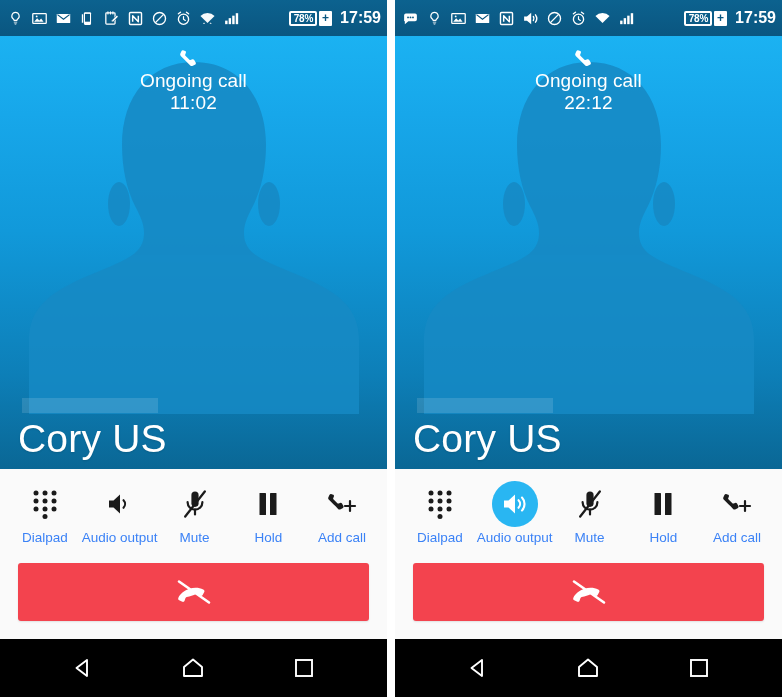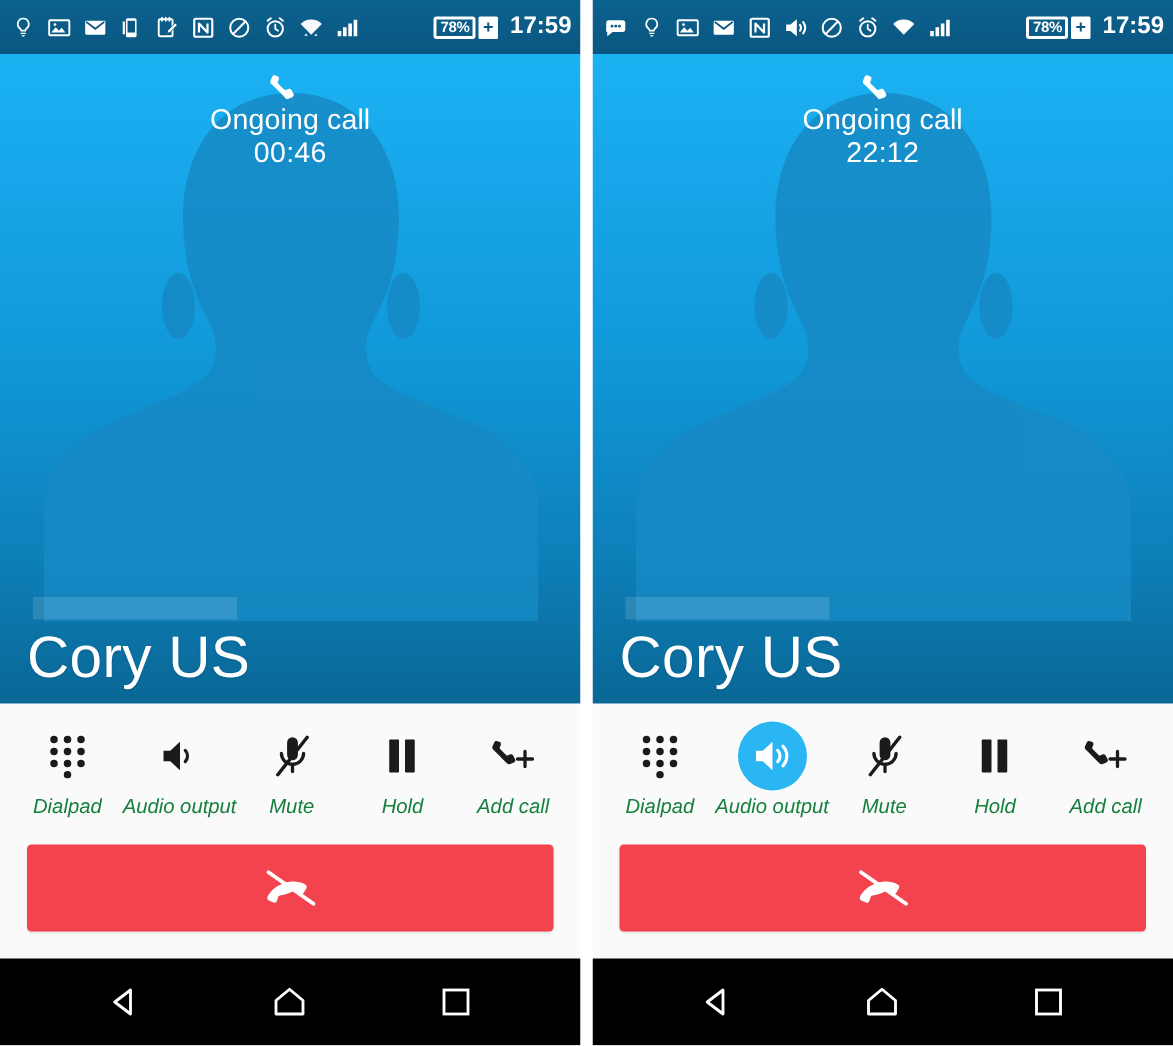--- a/index.html
+++ b/index.html
@@ -140,24 +140,23 @@
   .action-ico {
     width: 46px; height: 46px;
     display: flex; align-items: center; justify-content: center;
     border-radius: 50%;
     margin-bottom: 3px;
   }
   .action-ico svg { display: block; }
   .action.active .action-ico { background: #29b6f2; }
   .action-label {
     font-size: 13.5px;
-    color: #15803d;
+    color: #3b82f6;
     line-height: 16px;
     white-space: nowrap;
-    font-style: italic;
   }
 
   
   .endcall-zone {
     flex: 0 0 82px;
     background: #fafafa;
     display: flex; align-items: center; justify-content: center;
     padding: 0 18px 12px 18px;
   }
   .endcall-btn {
@@ -280,21 +279,21 @@
         </svg>
       </div>
 
       <div class="call-header">
         <span class="hs-icon">
           <svg viewBox="0 0 24 24" fill="#fff">
               <path d="M6.1 2.6c-.9-.5-2 0-2.4 1L2.5 6.4c-.3.8-.1 1.7.5 2.2 3.1 2.9 7.4 7.3 10.4 10.4.6.6 1.5.8 2.2.5l2.8-1.2c1-.4 1.4-1.6.9-2.5l-1.6-2.8c-.4-.7-1.3-1-2.1-.7l-2 .8c-.4.1-.8 0-1.1-.3l-4.4-4.4c-.3-.3-.4-.7-.3-1.1l.8-2c.3-.8 0-1.7-.7-2.1L6.1 2.6z"></path>
             </svg>
         </span>
         <span class="call-status">Ongoing call</span>
-        <span class="call-timer">00:46</span>
+        <span class="call-timer">11:02</span>
       </div>
 
       <div class="redact-bar"></div>
       <div class="contact-name">Cory US</div>
     </div>
 
     <div class="actionbar">
       <div class="action">
         <span class="action-ico">
           <svg width="26" height="30" viewBox="0 0 26 30" fill="#1b1b1b">

